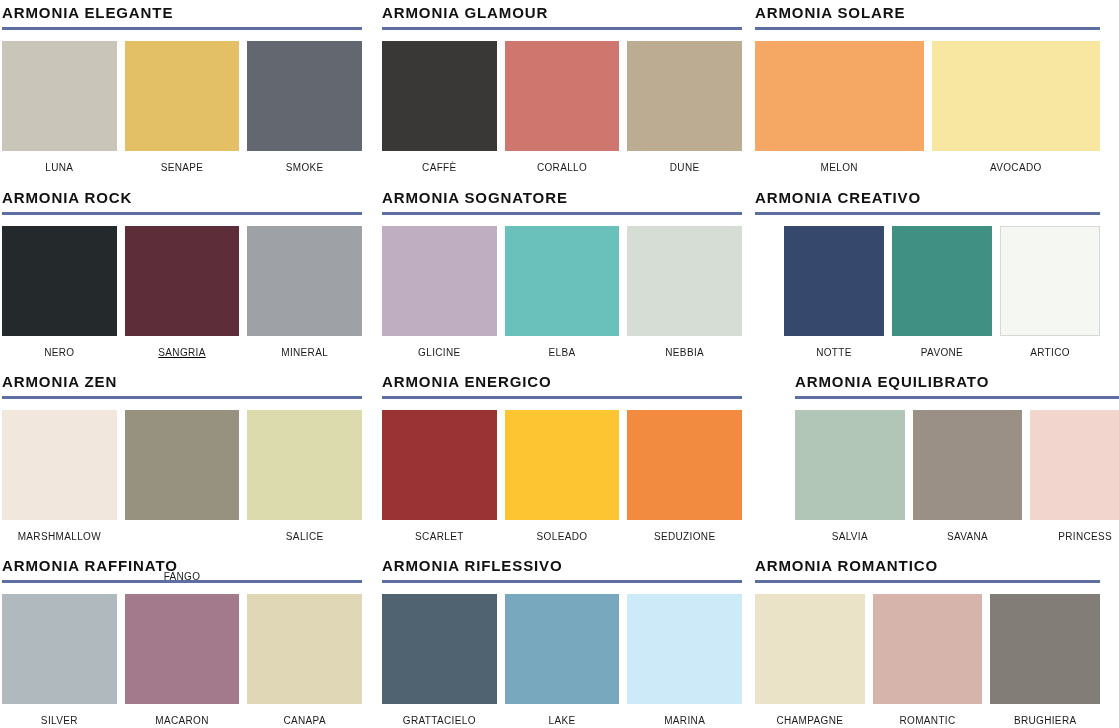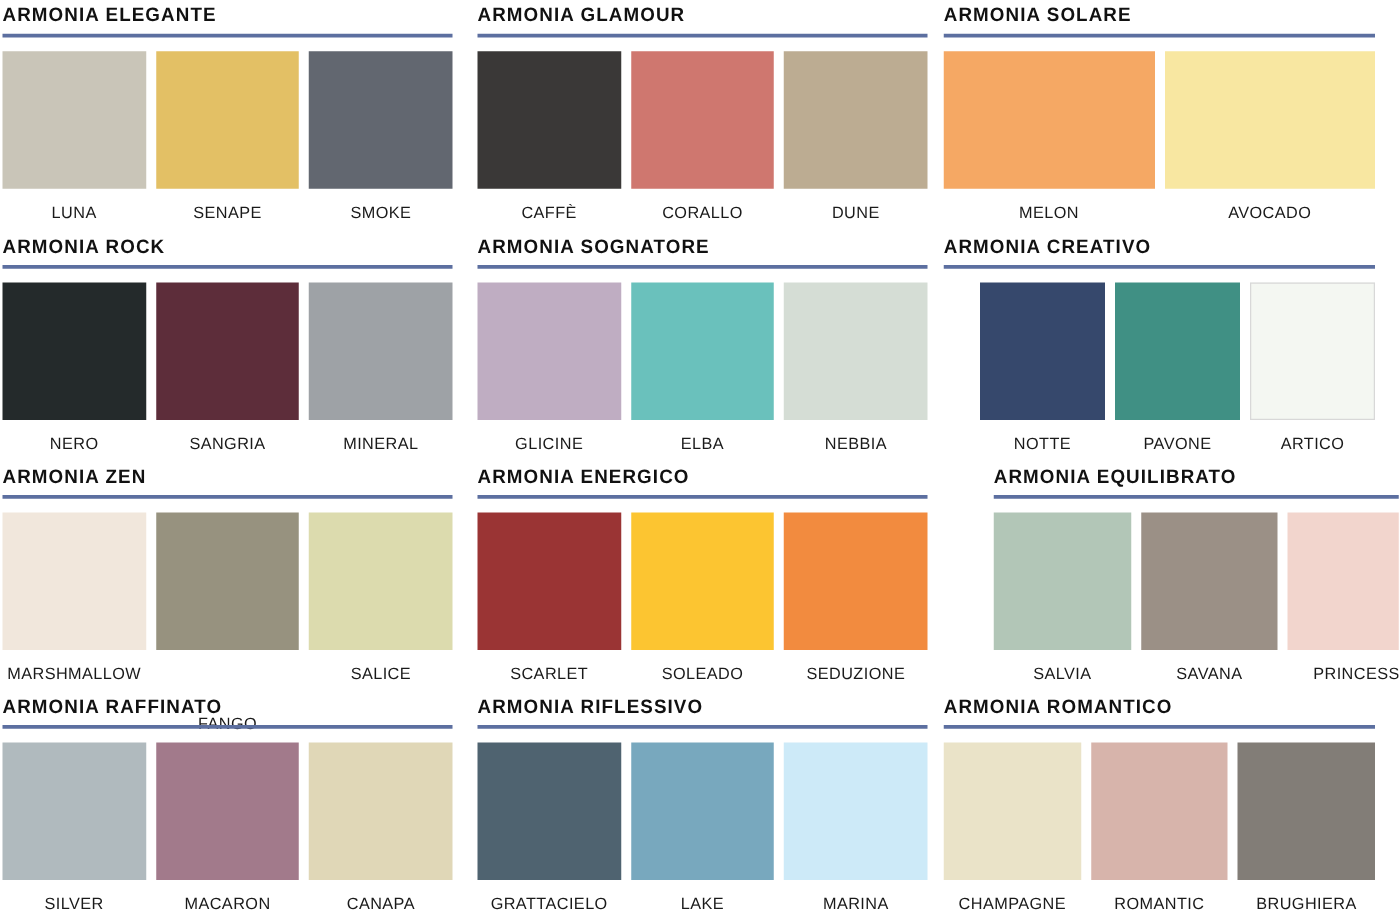--- a/index.html
+++ b/index.html
@@ -62,21 +62,21 @@
     box-sizing: border-box;
   }
 
   .swatch-chip.bordered {
     border: 1px solid #d8d8d8;
   }
 
   .swatch-label {
     margin-top: 11px;
     font-family: "Liberation Sans", sans-serif;
-    font-size: 13px;
+    font-size: 10px;
     letter-spacing: 0.35px;
     color: #1a1a1a;
     text-transform: uppercase;
     white-space: nowrap;
     text-align: left;
   }
 </style>
 </head>
 <body>
 
@@ -132,21 +132,21 @@
       </div>
     </div>
     <div class="group" style="left: 2px; top: 189px; width: 360px;">
       <div class="group-title">ARMONIA ROCK</div>
       <div class="group-rule" style="background: rgb(92, 111, 160);"></div>
       <div class="swatch-row" style="gap: 8px;">
         <div class="swatch-cell" style="flex: 1 1 0px;">
           <div class="swatch-chip" style="background: rgb(36, 42, 43);"></div>
           <div class="swatch-label">NERO</div>
         </div>
-        <div class="swatch-cell" style="flex: 1 1 0px;">
+        <div class="swatch-cell" style="flex: 1 1 0px; text-decoration: underline;">
           <div class="swatch-chip" style="background: rgb(93, 45, 58);"></div>
           <div class="swatch-label">SANGRIA</div>
         </div>
         <div class="swatch-cell" style="flex: 1 1 0px;">
           <div class="swatch-chip" style="background: rgb(158, 162, 166);"></div>
           <div class="swatch-label">MINERAL</div>
         </div>
       </div>
     </div>
     <div class="group" style="left: 382px; top: 189px; width: 360px;">

